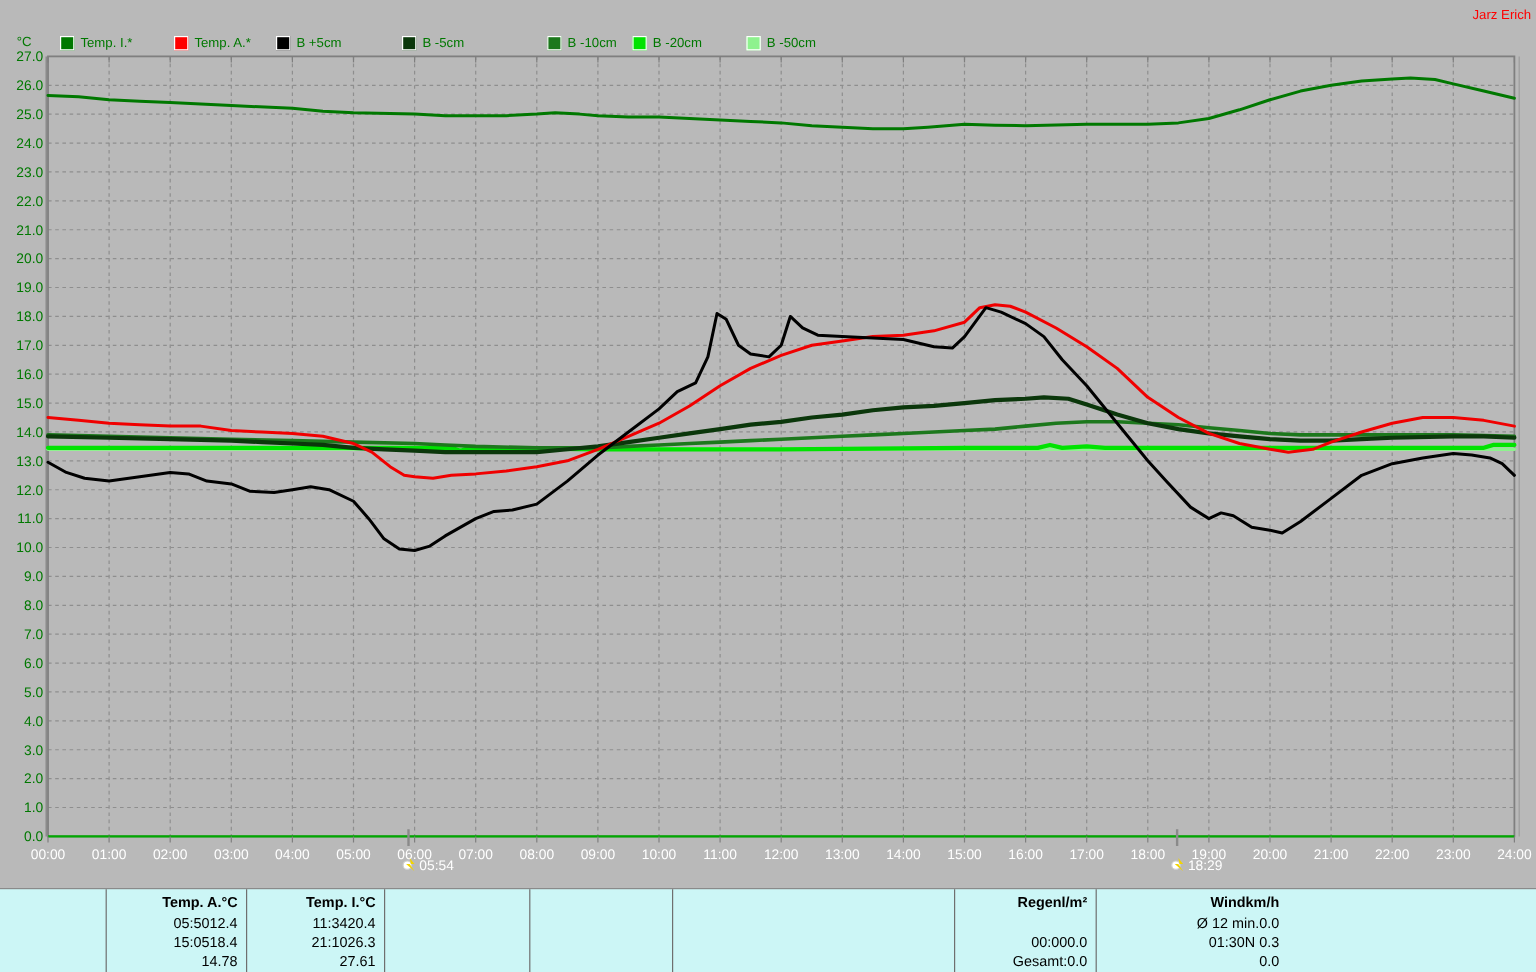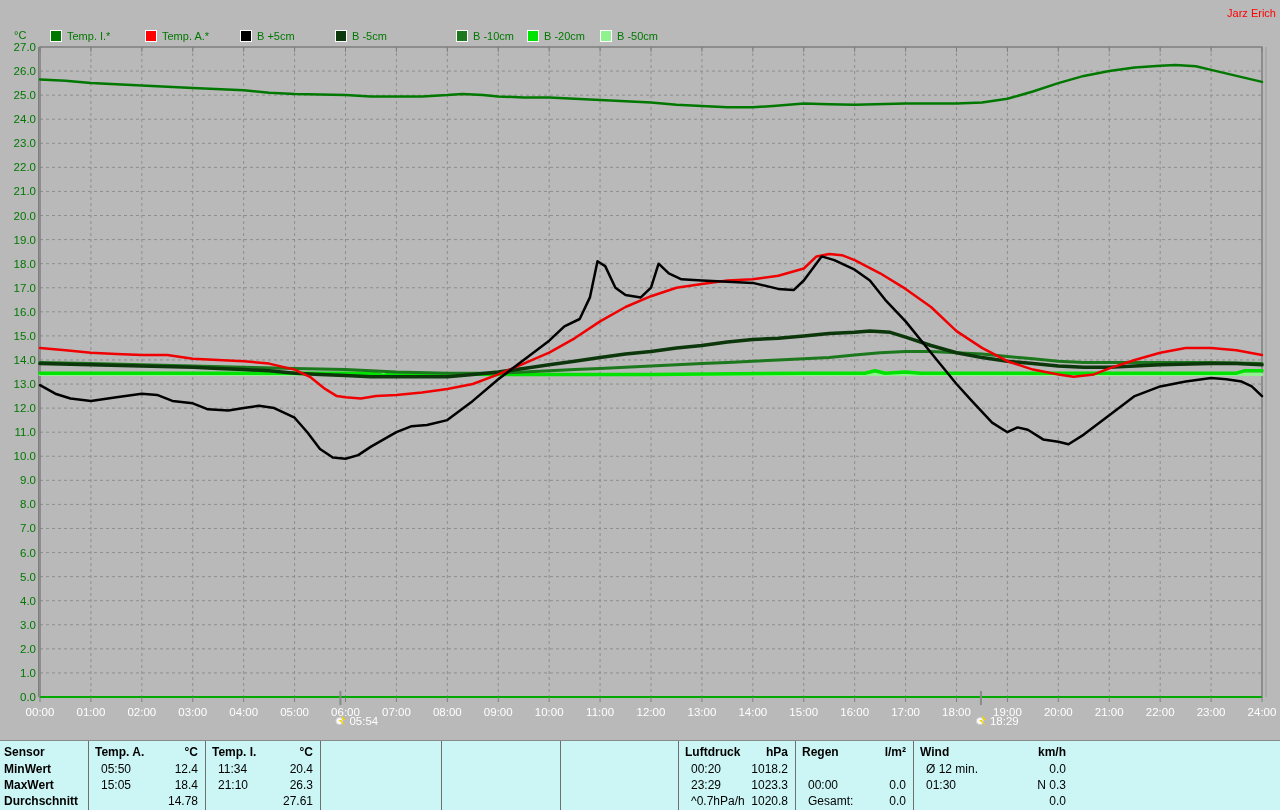--- a/index.html
+++ b/index.html
@@ -10,58 +10,58 @@
   #owner{position:absolute;top:7px;right:4px;color:#ff0000;font-size:11px;}
   #unit{position:absolute;top:29px;left:14px;color:#007800;font-size:11px;}
   .legend-item{position:absolute;top:30px;height:12px;display:flex;align-items:center;gap:5px;}
   .swatch{width:10px;height:10px;border:1px solid #ffffff;display:inline-block;}
   .legend-label{color:#007800;font-size:11px;white-space:nowrap;}
   #chart-svg{position:absolute;left:0;top:0;}
   #stats-table{position:absolute;left:0;top:740px;width:1280px;height:70px;
         background:#ccf6f6;border-top:1px solid #8a8a8a;color:#000;font-size:12px;}
   .tgroup{position:absolute;top:0;height:70px;border-left:1px solid #6f6f6f;}
   .trow{position:absolute;left:6px;right:8px;height:15px;display:flex;
-        justify-content:space-between;white-space:nowrap;}
+        justify-content:flex-end;white-space:nowrap;}
   .trow.hdr{font-weight:bold;}
   .r0{top:4px}.r1{top:21px}.r2{top:37px}.r3{top:53px}
   #row-labels{position:absolute;left:4px;top:0;width:84px;height:70px;font-weight:bold;}
   #row-labels div{position:absolute;left:0;}
 </style>
 </head>
 <body>
 
 <div id="app">
   <div id="owner">Jarz Erich</div>
   <div id="unit">°C</div>
   <div id="legend">
       <div class="legend-item" style="left: 50px;">
         <span class="swatch" style="background: rgb(0, 120, 0);"></span>
         <span class="legend-label">Temp. I.*</span>
       </div>
       <div class="legend-item" style="left: 145px;">
         <span class="swatch" style="background: rgb(255, 0, 0);"></span>
         <span class="legend-label">Temp. A.*</span>
       </div>
-      <div class="legend-item" style="left: 240px;">
+      <div class="legend-item" style="left: 230px;">
         <span class="swatch" style="background: rgb(0, 0, 0);"></span>
         <span class="legend-label">B +5cm</span>
       </div>
       <div class="legend-item" style="left: 335px;">
         <span class="swatch" style="background: rgb(11, 55, 11);"></span>
         <span class="legend-label">B -5cm</span>
       </div>
       <div class="legend-item" style="left: 432px; margin-left: 24px;">
         <span class="swatch" style="background: rgb(28, 120, 28);"></span>
         <span class="legend-label">B -10cm</span>
       </div>
       <div class="legend-item" style="left: 527px;">
         <span class="swatch" style="background: rgb(0, 227, 0);"></span>
         <span class="legend-label">B -20cm</span>
       </div>
-      <div class="legend-item" style="left: 600px; text-align: right;">
+      <div class="legend-item" style="left: 622px; text-align: right;">
         <span class="swatch" style="background: rgb(142, 242, 142);"></span>
         <span class="legend-label">B -50cm</span>
       </div>
     </div>
   <svg id="chart-svg" width="1280" height="739">
       <line x1="40" y1="672.925925925926" x2="1262" y2="672.925925925926" stroke="#8e8e8e" stroke-dasharray="3 3"></line>
       <line x1="40" y1="648.8518518518518" x2="1262" y2="648.8518518518518" stroke="#8e8e8e" stroke-dasharray="3 3"></line>
       <line x1="40" y1="624.7777777777778" x2="1262" y2="624.7777777777778" stroke="#8e8e8e" stroke-dasharray="3 3"></line>
       <line x1="40" y1="600.7037037037037" x2="1262" y2="600.7037037037037" stroke="#8e8e8e" stroke-dasharray="3 3"></line>
       <line x1="40" y1="576.6296296296297" x2="1262" y2="576.6296296296297" stroke="#8e8e8e" stroke-dasharray="3 3"></line>
@@ -226,26 +226,20 @@
       <text x="989.94" y="725" fill="#ffffff" font-size="11.5px" font-family="&quot;Liberation Sans&quot;,sans-serif">18:29</text>
       <polyline points="40.0,79.5 65.5,80.7 90.9,83.1 116.4,84.3 141.8,85.5 192.8,87.9 243.7,90.3 269.1,92.7 294.6,93.9 345.5,95.1 371.0,96.4 421.9,96.4 447.3,95.1 462.6,93.9 483.0,95.1 498.3,96.4 523.7,97.6 549.2,97.6 574.6,98.8 600.1,100.0 625.5,101.2 651.0,102.4 676.5,104.8 701.9,106.0 727.4,107.2 752.8,107.2 773.2,106.0 803.8,103.6 829.2,104.3 854.7,104.8 905.6,103.6 956.5,103.6 982.0,102.4 1007.4,98.8 1032.9,91.5 1058.3,83.1 1083.8,75.9 1109.3,71.1 1134.7,67.5 1160.2,65.8 1175.4,65.1 1195.8,66.3 1211.1,69.9 1236.5,75.9 1262.0,81.9" fill="none" stroke="#007800" stroke-width="2.5" stroke-linejoin="round" stroke-linecap="round"></polyline>
       <polyline points="40.0,374.4 1262.0,374.4" fill="none" stroke="#8ef28e" stroke-width="3" stroke-linejoin="round" stroke-linecap="round"></polyline>
       <polyline points="40.0,373.2 192.8,373.2 345.5,373.2 376.1,373.2 383.7,375.6 391.3,373.2 498.3,374.4 651.0,374.4 803.8,373.2 864.8,373.2 875.0,370.8 885.2,373.2 905.6,372.0 920.9,373.2 956.5,373.2 1109.3,373.2 1236.5,373.2 1244.2,370.8 1262.0,370.8" fill="none" stroke="#00e300" stroke-width="3.5" stroke-linejoin="round" stroke-linecap="round"></polyline>
       <polyline points="40.0,362.4 90.9,363.6 141.8,364.8 192.8,366.0 243.7,367.2 294.6,368.4 345.5,369.6 371.0,370.8 396.4,372.0 447.3,373.2 498.3,373.2 523.7,372.0 549.2,370.8 574.6,369.6 600.1,368.4 625.5,367.2 651.0,366.0 676.5,364.8 701.9,363.6 727.4,362.4 752.8,361.2 778.3,360.0 803.8,358.8 829.2,357.6 854.7,355.1 880.1,352.7 905.6,351.5 931.0,351.5 956.5,352.7 982.0,353.9 1007.4,356.4 1032.9,358.8 1058.3,361.2 1083.8,362.4 1160.2,362.4 1211.1,362.4 1262.0,363.6" fill="none" stroke="#1c781c" stroke-width="3" stroke-linejoin="round" stroke-linecap="round"></polyline>
       <polyline points="40.0,363.6 90.9,364.8 141.8,366.0 192.8,367.2 218.2,368.4 243.7,369.6 269.1,370.8 294.6,373.2 320.0,374.4 345.5,375.6 371.0,376.8 421.9,376.8 447.3,376.8 472.8,374.4 498.3,372.0 523.7,368.4 549.2,364.8 574.6,361.2 600.1,357.6 625.5,353.9 651.0,351.5 676.5,347.9 701.9,345.5 727.4,341.9 752.8,339.5 778.3,338.3 803.8,335.9 829.2,333.5 854.7,332.3 869.9,331.1 890.3,332.3 905.6,337.1 931.0,345.5 956.5,352.7 982.0,357.6 1007.4,361.2 1032.9,363.6 1058.3,366.0 1083.8,367.2 1109.3,367.2 1134.7,366.0 1160.2,364.8 1211.1,363.6 1236.5,363.6 1262.0,364.8" fill="none" stroke="#0b370b" stroke-width="3.5" stroke-linejoin="round" stroke-linecap="round"></polyline>
       <polyline points="40.0,347.9 65.5,350.3 90.9,352.7 116.4,353.9 141.8,355.1 167.3,355.1 192.8,358.8 218.2,360.0 243.7,361.2 269.1,363.6 294.6,369.6 309.9,376.8 325.1,388.9 336.8,396.1 345.5,397.3 360.8,398.5 376.1,396.1 396.4,394.9 421.9,392.5 447.3,388.9 472.8,384.0 498.3,374.4 523.7,363.6 549.2,352.7 574.6,338.3 600.1,321.4 625.5,307.0 651.0,296.2 676.5,287.7 701.9,284.1 727.4,280.5 752.8,279.3 778.3,275.7 803.8,268.5 816.5,256.4 829.2,254.0 841.9,255.2 854.7,260.1 880.1,273.3 905.6,288.9 931.0,307.0 956.5,331.1 982.0,347.9 1007.4,361.2 1032.9,369.6 1058.3,374.4 1073.6,376.8 1094.0,374.4 1109.3,368.4 1134.7,360.0 1160.2,352.7 1185.6,347.9 1211.1,347.9 1236.5,350.3 1262.0,355.1" fill="none" stroke="#f00000" stroke-width="2.5" stroke-linejoin="round" stroke-linecap="round"></polyline>
       <polyline points="40.0,385.2 55.3,393.7 70.5,398.5 90.9,400.9 116.4,397.3 141.8,393.7 157.1,394.9 172.4,400.9 192.8,403.3 208.0,409.3 228.4,410.5 243.7,408.1 258.9,405.7 274.2,408.1 294.6,417.7 307.3,432.2 320.0,449.0 332.8,457.5 345.5,458.7 358.2,455.1 371.0,446.6 396.4,432.2 411.7,426.2 427.0,425.0 447.3,420.1 472.8,400.9 498.3,379.2 523.7,360.0 549.2,340.7 564.4,326.3 579.7,319.0 589.9,297.4 597.5,261.3 605.2,266.1 615.4,287.7 625.5,295.0 640.8,297.4 651.0,287.7 658.6,263.7 668.8,273.3 681.5,279.3 701.9,280.5 727.4,281.7 752.8,282.9 778.3,288.9 793.6,290.1 803.8,280.5 821.6,256.4 834.3,260.1 854.7,269.7 869.9,280.5 885.2,299.8 905.6,321.4 931.0,352.7 956.5,384.0 971.8,400.9 992.1,422.6 1007.4,432.2 1017.6,427.4 1027.8,429.8 1043.1,439.4 1058.3,441.8 1068.5,444.2 1083.8,434.6 1109.3,415.3 1134.7,396.1 1160.2,386.4 1185.6,381.6 1211.1,378.0 1226.4,379.2 1241.6,381.6 1251.8,386.4 1262.0,396.1" fill="none" stroke="#000000" stroke-width="2.5" stroke-linejoin="round" stroke-linecap="round"></polyline>
     </svg>
   <div id="stats-table">
-    <div id="row-labels">
-        <div style="top: 4px;">Sensor</div>
-        <div style="top: 21px;">MinWert</div>
-        <div style="top: 37px;">MaxWert</div>
-        <div style="top: 53px;">Durchschnitt</div>
-      </div>
   <div class="tgroup" style="left: 88px; width: 117px;">
         <div class="trow hdr r0">
           <span>Temp. A.</span>
           <span>°C</span>
         </div>
         <div class="trow r1">
           <span style="padding-left:6px">05:50</span>
           <span>12.4</span>
         </div>
         <div class="trow r2">
@@ -320,38 +314,20 @@
           <span style="padding-left:6px"></span>
           <span></span>
         </div>
         <div class="trow r2">
           <span style="padding-left:6px"></span>
           <span></span>
         </div>
         <div class="trow r3">
           <span style="padding-left:6px"></span>
           <span></span>
-        </div>
-      </div>
-      <div class="tgroup" style="left: 678px; width: 117px;">
-        <div class="trow hdr r0">
-          <span>Luftdruck</span>
-          <span>hPa</span>
-        </div>
-        <div class="trow r1">
-          <span style="padding-left:6px">00:20</span>
-          <span>1018.2</span>
-        </div>
-        <div class="trow r2">
-          <span style="padding-left:6px">23:29</span>
-          <span>1023.3</span>
-        </div>
-        <div class="trow r3">
-          <span style="padding-left:6px">^0.7hPa/h</span>
-          <span>1020.8</span>
         </div>
       </div>
       <div class="tgroup" style="left: 795px; width: 118px;">
         <div class="trow hdr r0">
           <span>Regen</span>
           <span>l/m²</span>
         </div>
         <div class="trow r1">
           <span style="padding-left:6px"></span>
           <span></span>

